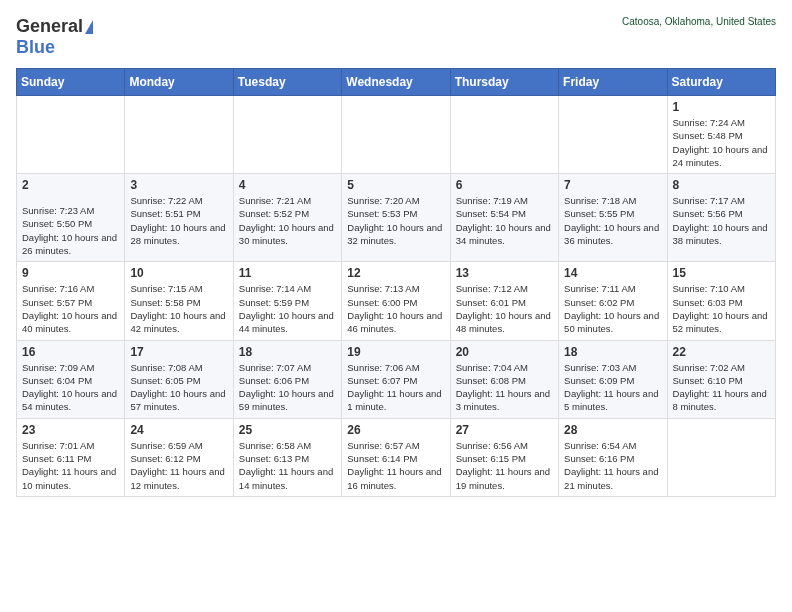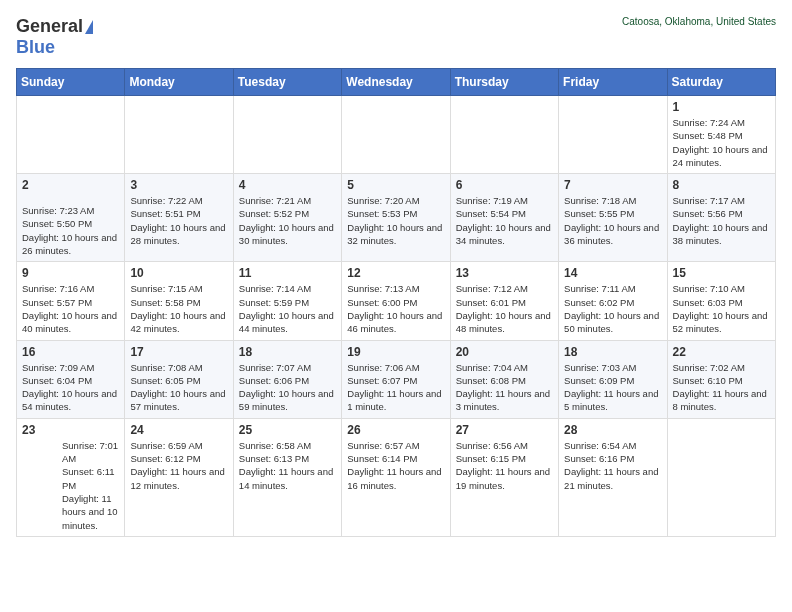--- a/index.html
+++ b/index.html
@@ -272,21 +272,21 @@
         <td>
           <span class="day-number">22</span>
           <div class="day-info" style="white-space: pre-line;">Sunrise: 7:02 AM
 Sunset: 6:10 PM
 Daylight: 11 hours and 8 minutes.</div>
         </td>
       </tr>
       <tr>
         <td>
           <span class="day-number">23</span>
-          <div class="day-info" style="white-space: pre-line; margin-left: 40px;">Sunrise: 7:01 AM
+          <div class="day-info" style="white-space: pre-line;">Sunrise: 7:01 AM
 Sunset: 6:11 PM
 Daylight: 11 hours and 10 minutes.</div>
         </td>
         <td>
           <span class="day-number">24</span>
           <div class="day-info" style="white-space: pre-line;">Sunrise: 6:59 AM
 Sunset: 6:12 PM
 Daylight: 11 hours and 12 minutes.</div>
         </td>
         <td>

